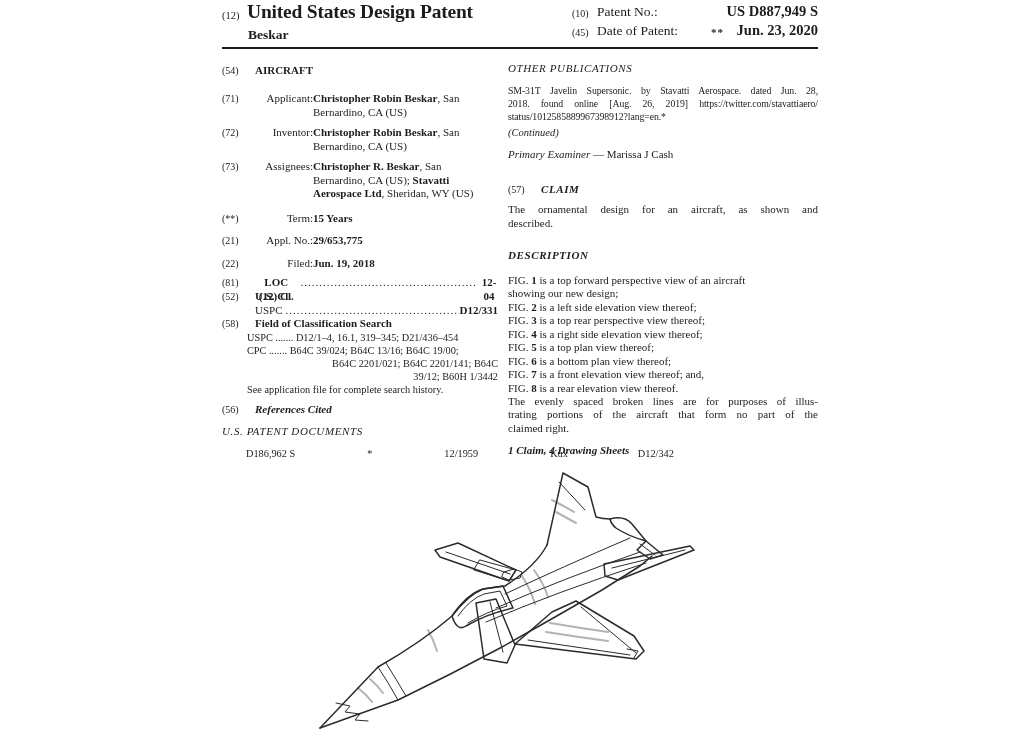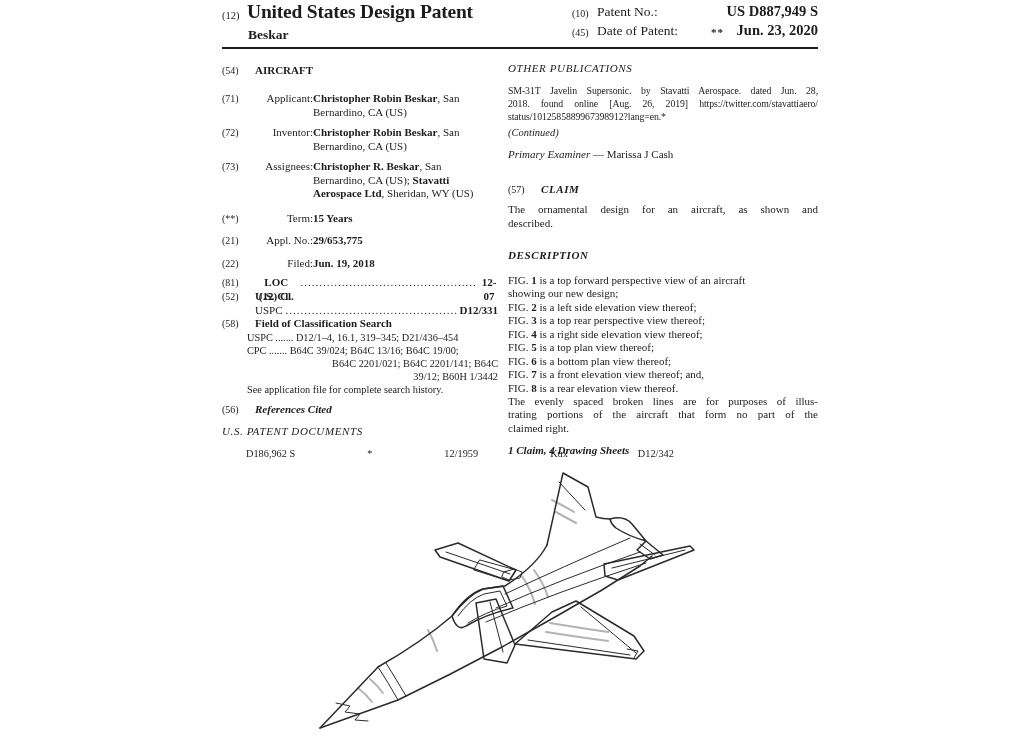--- a/index.html
+++ b/index.html
@@ -108,21 +108,21 @@
   <div class="abs lc row" style="top:257px">
     <span class="c">(22)</span>
     <span class="lb">Filed:</span>
     <span class="b">Jun. 19, 2018</span>
   </div>
 
   <div class="abs lc row" style="top:276px">
     <span class="c">(81)</span>
     <span class="b">LOC (12) Cl.</span>
     <span class="leaders">....................................................................</span>
-    <span class="b">12-07</span>
+    <span class="b">12-04</span>
   </div>
 
   <div class="abs lc" style="top:290px">
     <div class="row">
       <span class="c">(52)</span>
       <span class="b">U.S. Cl.</span>
     </div>
     <div class="row" style="margin-left:33px">
       <span>USPC</span>
       <span class="leaders">....................................................................</span>

